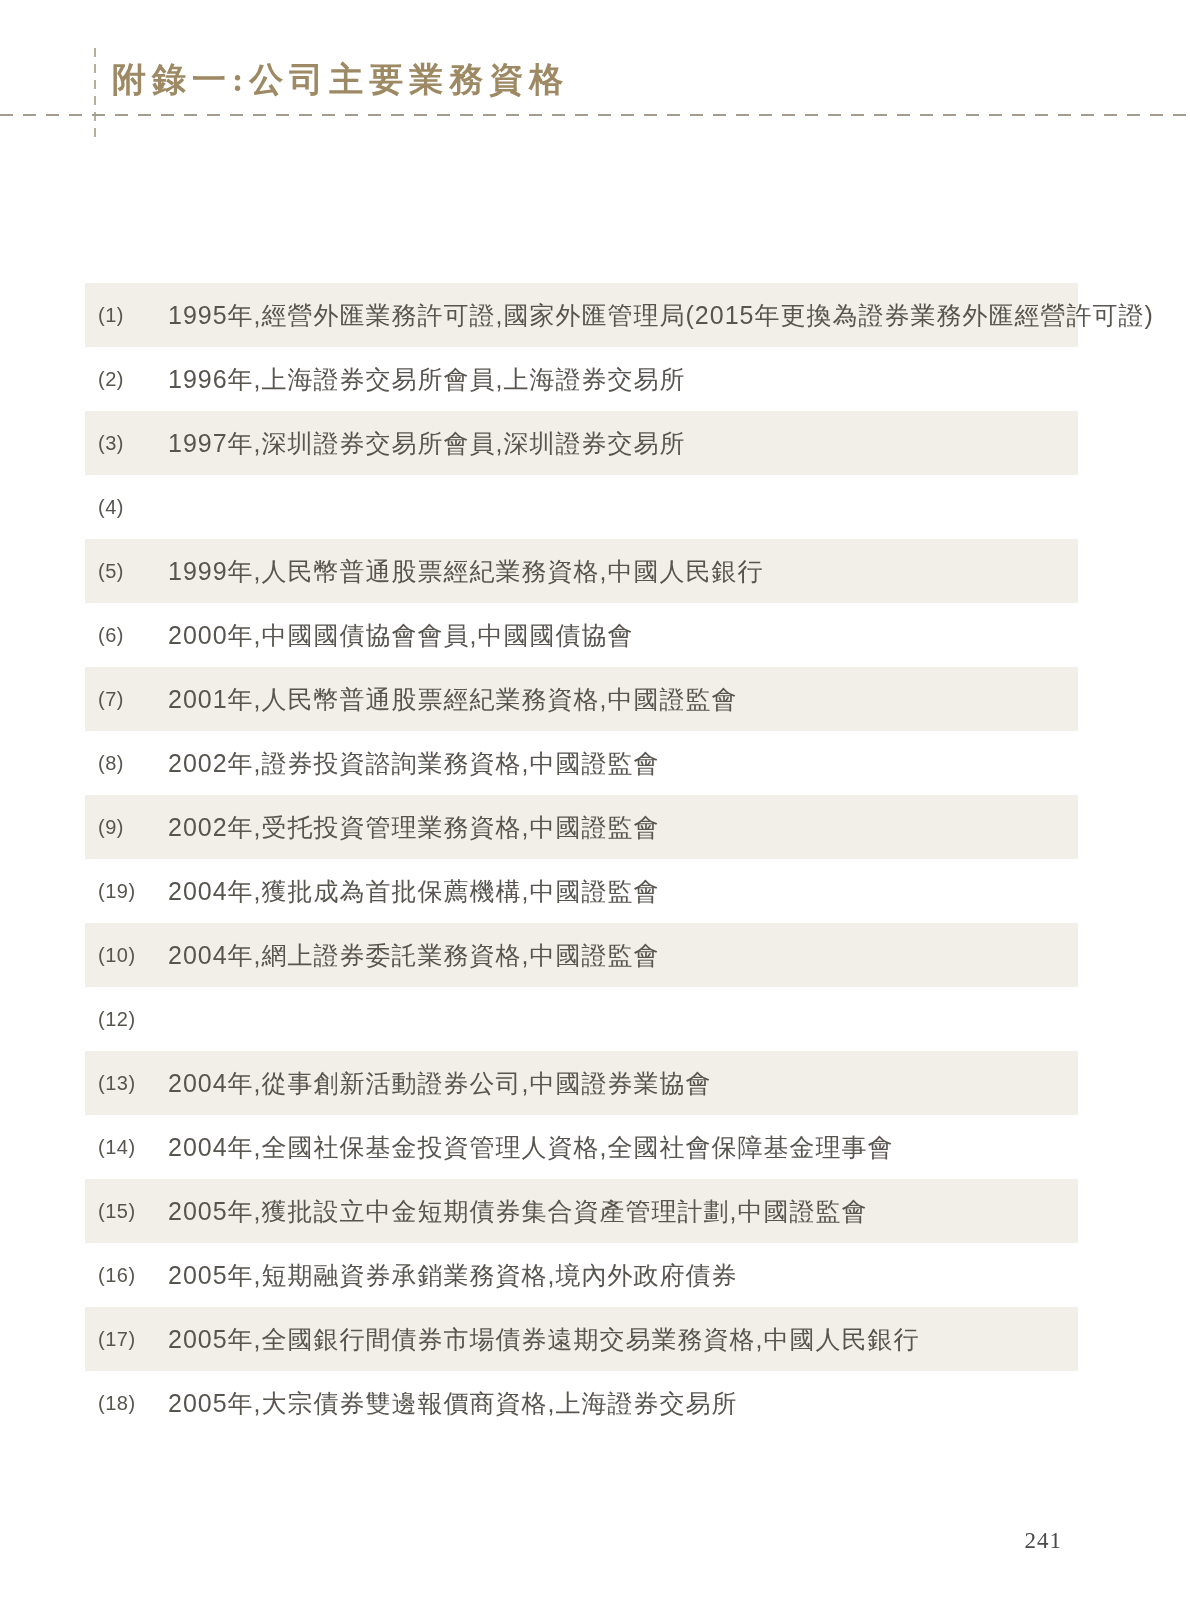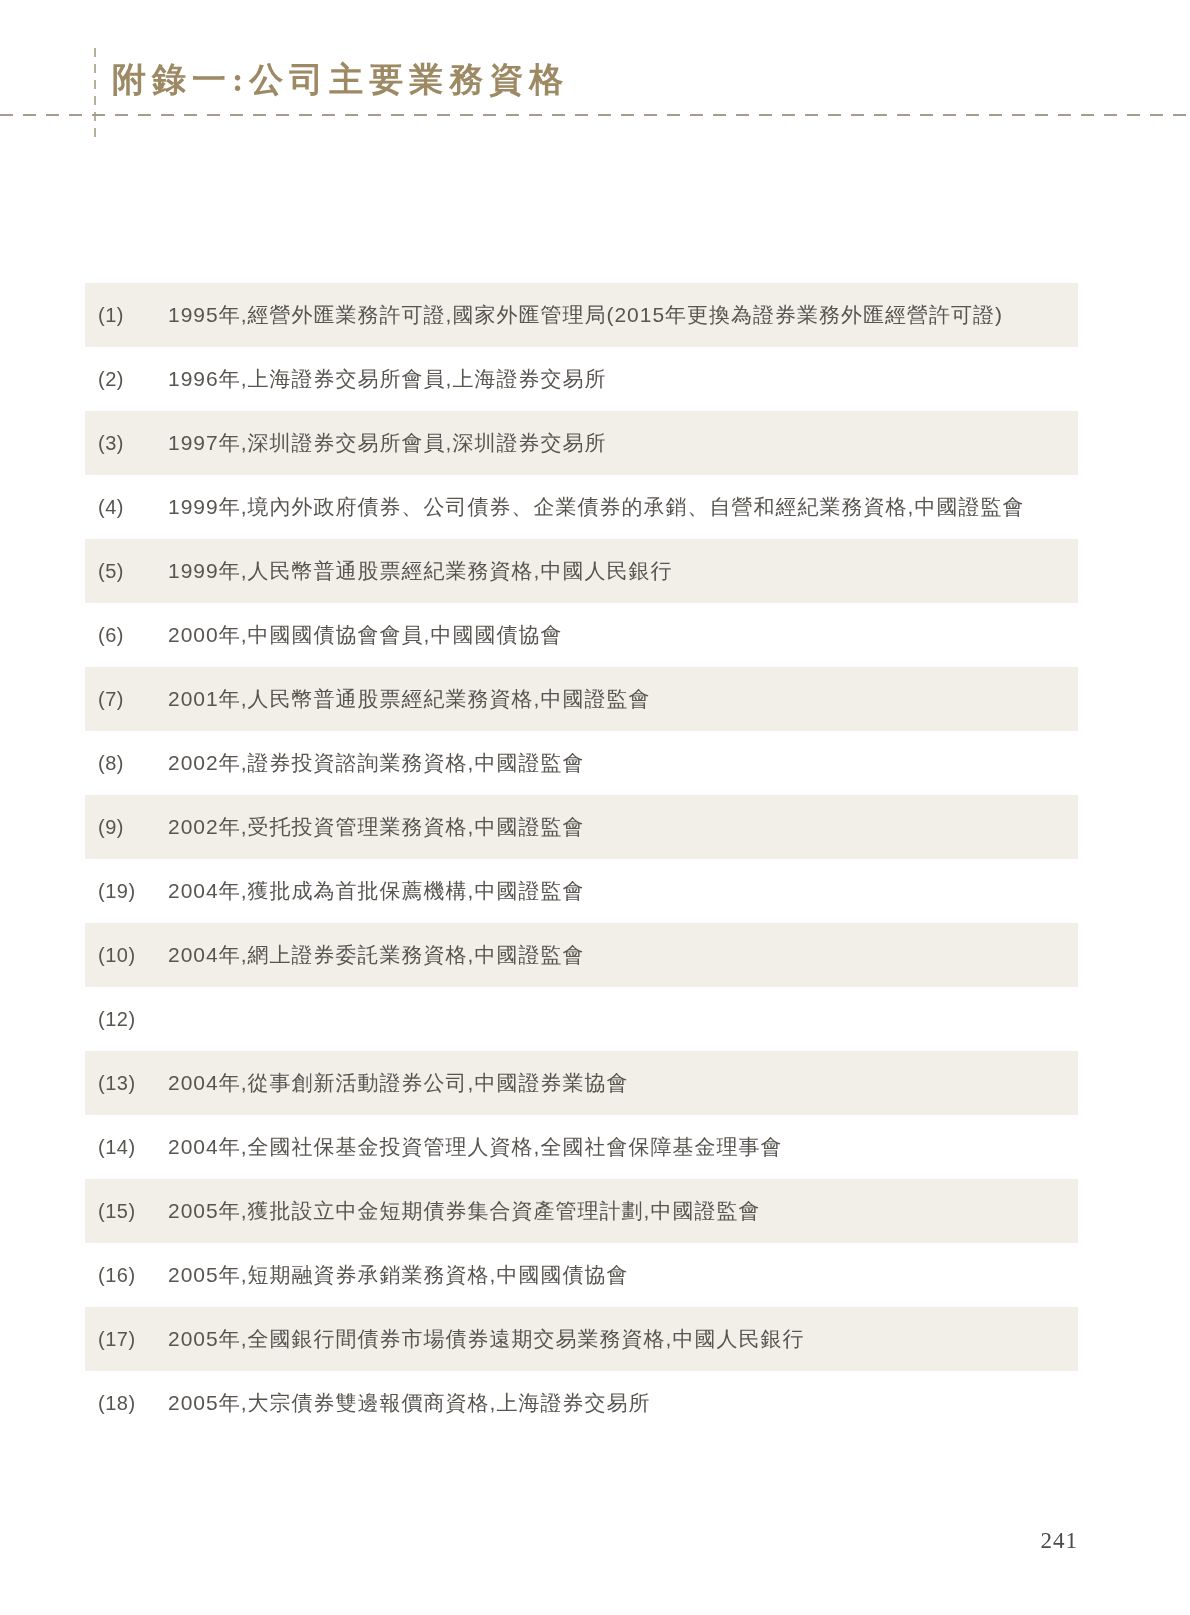--- a/index.html
+++ b/index.html
@@ -58,31 +58,31 @@
   .row.shaded { background:#f2efe9; }
   .num {
     flex:0 0 83px;
     padding-left:13px;
     font-size:20px;
     color:#58554f;
     letter-spacing:0.5px;
   }
   .txt {
     flex:1;
-    font-size:21px;
+    font-size:25px;
     color:#58554f;
     letter-spacing:1px;
     white-space:nowrap;
   }
 
   
   .page-number {
     position:absolute;
     top:1528px;
-    right:112px;
+    right:128px;
     font-family:"Liberation Serif", serif;
     font-size:23px;
     color:#4b4a4c;
     letter-spacing:1px;
   }
 </style>
 </head>
 <body>
 
 <div class="page">
@@ -100,21 +100,20 @@
     <div class="row">
       <span class="num">(2)</span>
       <span class="txt">1996年,上海證券交易所會員,上海證券交易所</span>
     </div>
     <div class="row shaded">
       <span class="num">(3)</span>
       <span class="txt">1997年,深圳證券交易所會員,深圳證券交易所</span>
     </div>
     <div class="row">
       <span class="num">(4)</span>
-      <span class="txt">1999年,境內外政府債券、公司債券、企業債券的承銷、自營和經紀業務資格,中國證監會</span>
     </div>
     <div class="row shaded">
       <span class="num">(5)</span>
       <span class="txt">1999年,人民幣普通股票經紀業務資格,中國人民銀行</span>
     </div>
     <div class="row">
       <span class="num">(6)</span>
       <span class="txt">2000年,中國國債協會會員,中國國債協會</span>
     </div>
     <div class="row shaded">
@@ -147,21 +146,21 @@
     <div class="row">
       <span class="num">(14)</span>
       <span class="txt">2004年,全國社保基金投資管理人資格,全國社會保障基金理事會</span>
     </div>
     <div class="row shaded">
       <span class="num">(15)</span>
       <span class="txt">2005年,獲批設立中金短期債券集合資產管理計劃,中國證監會</span>
     </div>
     <div class="row">
       <span class="num">(16)</span>
-      <span class="txt">2005年,短期融資券承銷業務資格,中國國債協會</span>
+      <span class="txt">2005年,短期融資券承銷業務資格,境內外政府債券</span>
     </div>
     <div class="row shaded">
       <span class="num">(17)</span>
       <span class="txt">2005年,全國銀行間債券市場債券遠期交易業務資格,中國人民銀行</span>
     </div>
     <div class="row">
       <span class="num">(18)</span>
       <span class="txt">2005年,大宗債券雙邊報價商資格,上海證券交易所</span>
     </div>
 

